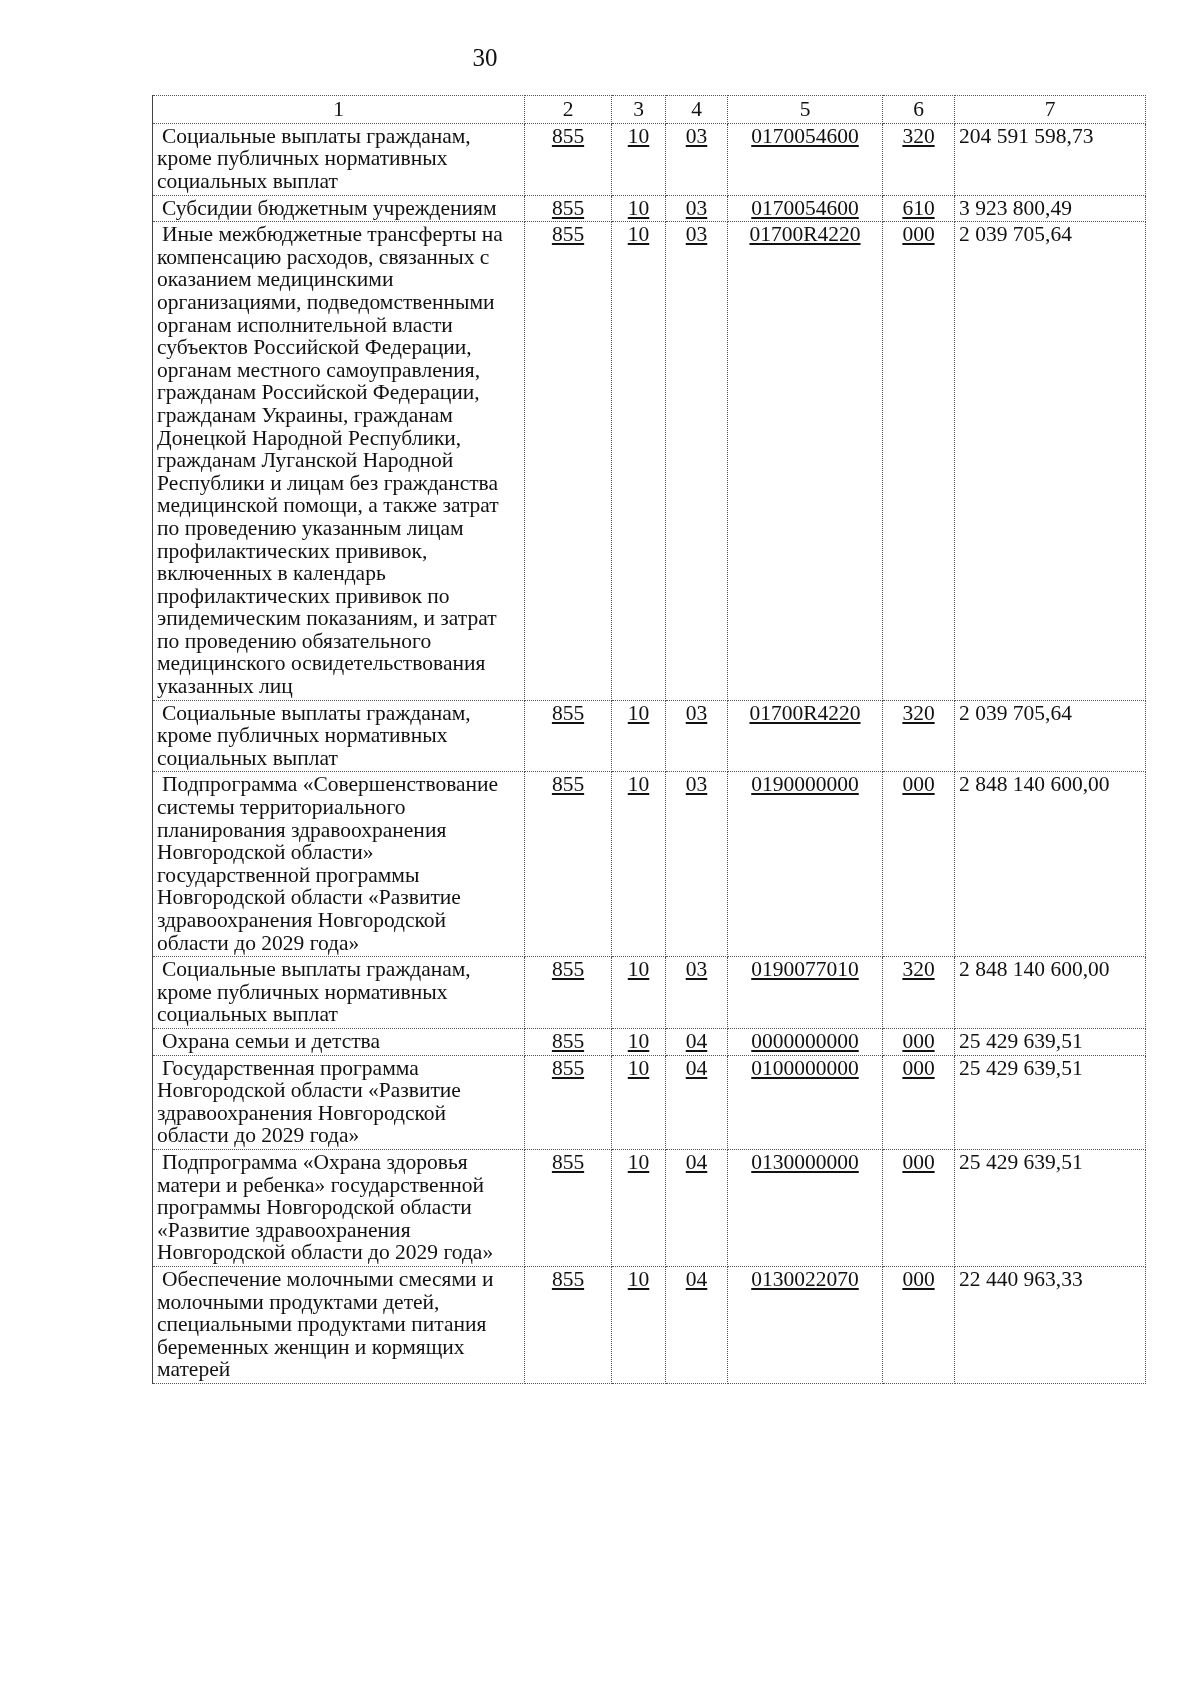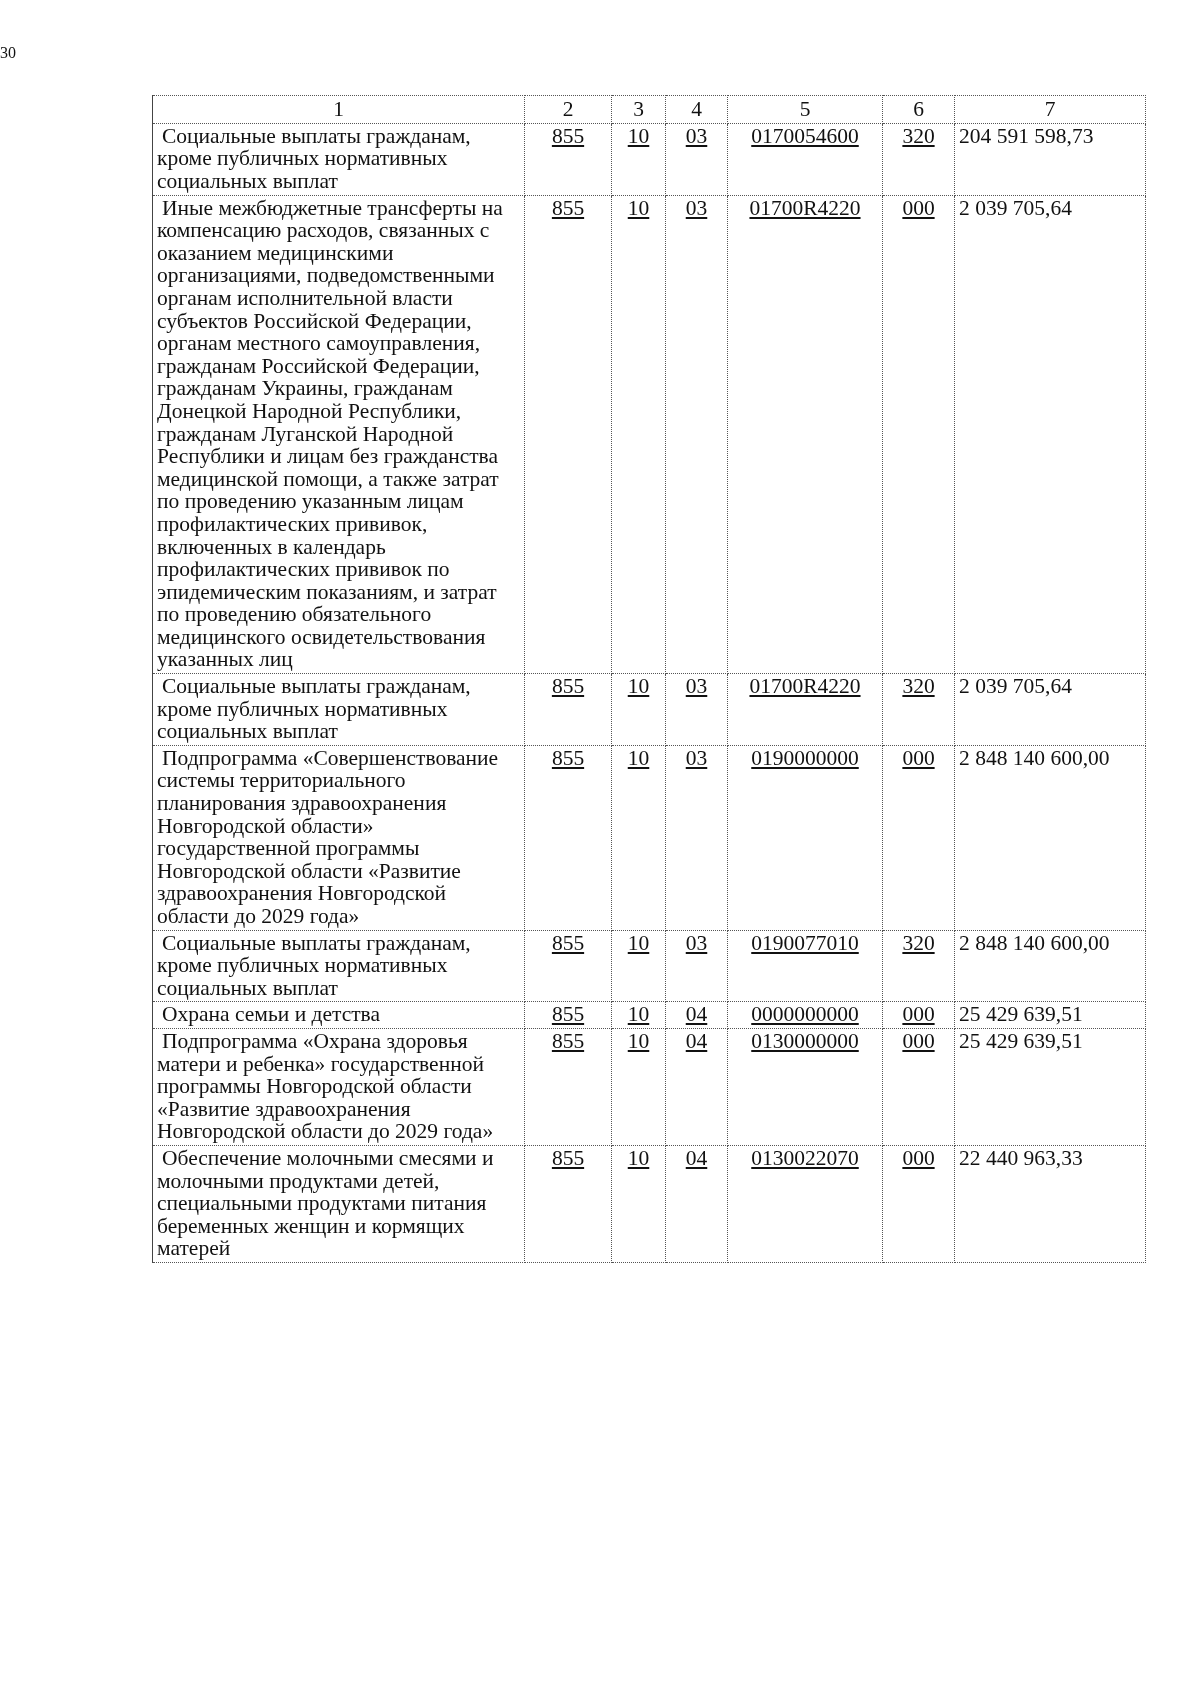--- a/index.html
+++ b/index.html
@@ -1,22 +1,22 @@
 <!DOCTYPE html>
 <html><head>
   <meta charset="utf-8">
   <style>
     html, body { margin: 0; padding: 0; background: #ffffff; }
     body {
       width: 1200px; height: 1695px; position: relative; overflow: hidden;
       font-family: "Liberation Serif", "DejaVu Serif", serif; color: #111;
     }
     .page-number {
-      position: absolute; top: 44px; left: 0; width: 970px; text-align: left;
-      font-size: 16px;
+      position: absolute; top: 44px; left: 0; width: 970px; text-align: center;
+      font-size: 25px;
     }
     table.budget {
       position: absolute; top: 95px; left: 152px; width: 993px;
       border-collapse: collapse; table-layout: fixed;
       font-size: 21.5px; line-height: 22.6px;
     }
     table.budget td, table.budget th {
       border: 1.3px dotted #555; vertical-align: top; padding: 1px 4px 2px 4px;
       font-weight: normal;
     }
@@ -64,20 +64,29 @@
     <tr>
       <td class="name" style="height:68px"><span class="indent"></span><span>Социальные выплаты гражданам, кроме публичных нормативных социальных выплат</span></td>
       <td class="c">855</td>
       <td class="c">10</td>
       <td class="c">03</td>
       <td class="c">0170054600</td>
       <td class="c">320</td>
       <td class="r">204 591 598,73</td>
     </tr>
     <tr>
+      <td class="name"><span class="indent"></span><span>Субсидии бюджетным учреждениям</span></td>
+      <td class="c">855</td>
+      <td class="c">10</td>
+      <td class="c">03</td>
+      <td class="c">0170054600</td>
+      <td class="c">610</td>
+      <td class="r">3 923 800,49</td>
+    </tr>
+    <tr>
       <td class="name"><span class="indent"></span><span>Иные межбюджетные трансферты на компенсацию расходов, связанных с оказанием медицинскими организациями, подведомственными органам исполнительной власти субъектов Российской Федерации, органам местного самоуправления, гражданам Российской Федерации, гражданам Украины, гражданам Донецкой Народной Республики, гражданам Луганской Народной Республики и лицам без гражданства медицинской помощи, а также затрат по проведению указанным лицам профилактических прививок, включенных в календарь профилактических прививок по эпидемическим показаниям, и затрат по проведению обязательного медицинского освидетельствования указанных лиц</span></td>
       <td class="c">855</td>
       <td class="c">10</td>
       <td class="c">03</td>
       <td class="c">01700R4220</td>
       <td class="c">000</td>
       <td class="r">2 039 705,64</td>
     </tr>
     <tr>
       <td class="name"><span class="indent"></span><span>Социальные выплаты гражданам, кроме публичных нормативных социальных выплат</span></td>
@@ -109,20 +118,29 @@
     <tr>
       <td class="name"><span class="indent"></span><span>Охрана семьи и детства</span></td>
       <td class="c">855</td>
       <td class="c">10</td>
       <td class="c">04</td>
       <td class="c">0000000000</td>
       <td class="c">000</td>
       <td class="r">25 429 639,51</td>
     </tr>
     <tr>
+      <td class="name"><span class="indent"></span><span>Государственная программа Новгородской области «Развитие здравоохранения Новгородской области до 2029 года»</span></td>
+      <td class="c">855</td>
+      <td class="c">10</td>
+      <td class="c">04</td>
+      <td class="c">0100000000</td>
+      <td class="c">000</td>
+      <td class="r">25 429 639,51</td>
+    </tr>
+    <tr>
       <td class="name"><span class="indent"></span><span>Подпрограмма «Охрана здоровья матери и ребенка» государственной программы Новгородской области «Развитие здравоохранения Новгородской области до 2029 года»</span></td>
       <td class="c">855</td>
       <td class="c">10</td>
       <td class="c">04</td>
       <td class="c">0130000000</td>
       <td class="c">000</td>
       <td class="r">25 429 639,51</td>
     </tr>
     <tr>
       <td class="name"><span class="indent"></span><span>Обеспечение молочными смесями и молочными продуктами детей, специальными продуктами питания беременных женщин и кормящих матерей</span></td>

